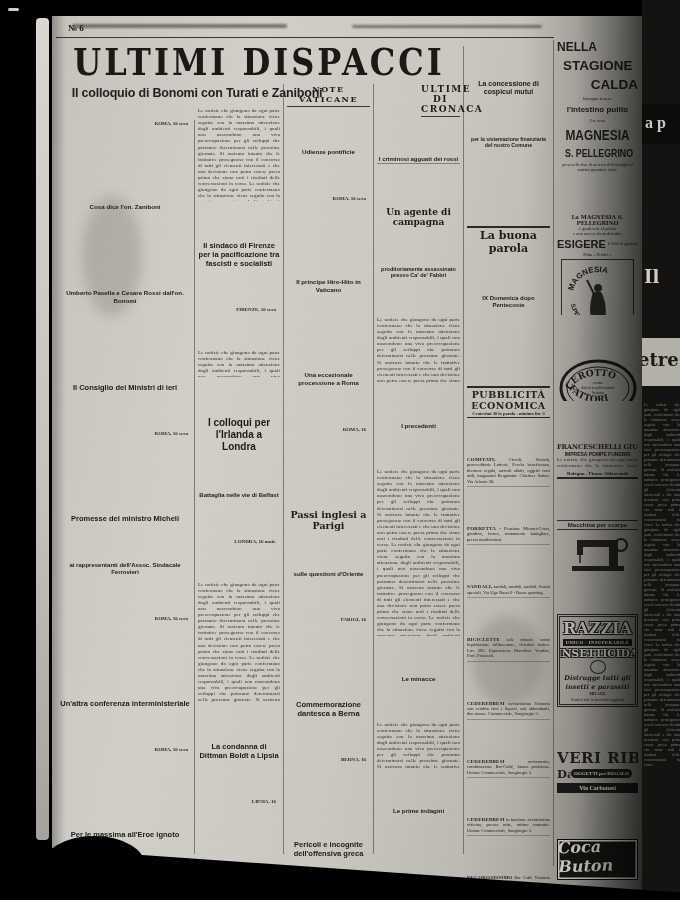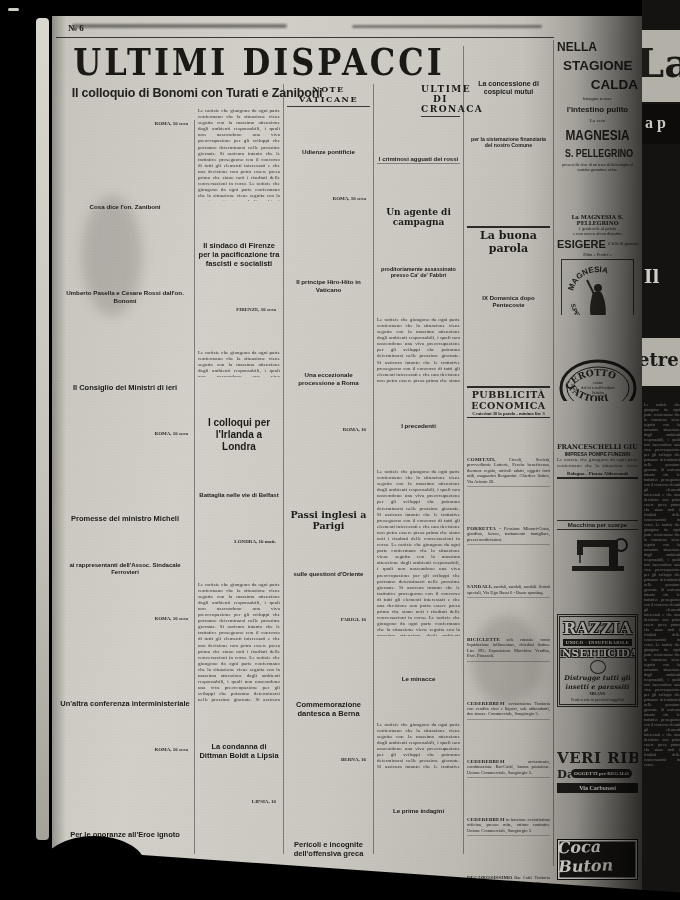--- a/index.html
+++ b/index.html
@@ -138,21 +138,21 @@
       <div class="h1">Il Consiglio dei Ministri di ieri</div>
       <div class="dl">ROMA, 16 sera</div>
       <div class="bf" style="height:58px;">Le notizie che giungono da ogni parte confermano che la situazione viene seguita con la massima attenzione dagli ambienti responsabili, i quali non nascondono una viva preoccupazione per gli sviluppi che potranno determinarsi nelle prossime giornate. Si assicura intanto che le trattative proseguono con il concorso di tutti gli elementi interessati e che una decisione non potra essere presa prima che siano noti i risultati delle conversazioni in corso. Le notizie che giungono da ogni parte confermano che la situazione viene seguita con la massima attenzione dagli ambienti responsabili, i quali non nascondono una viva preoccupazione per gli sviluppi che potranno determinarsi nelle prossime giornate. Si assicura intanto che le trattative proseguono con il concorso di tutti gli elementi interessati e che una decisione non potra essere presa prima che siano noti i risultati delle conversazioni in corso. Le notizie che giungono da ogni parte confermano che la situazione viene seguita con la massima attenzione dagli ambienti responsabili, i quali non nascondono una viva preoccupazione per gli sviluppi che potranno determinarsi nelle prossime giornate. Si assicura intanto che le trattative proseguono con il concorso di tutti gli elementi interessati e che una decisione non potra essere presa prima che siano noti i risultati delle conversazioni in corso. </div>
       <div class="h1">Promesse del ministro Micheli</div>
       <div class="sub">ai rappresentanti dell'Assoc. Sindacale Ferrovieri</div>
       <div class="dl">ROMA, 16 sera</div>
       <div class="bf" style="height:50px;">Le notizie che giungono da ogni parte confermano che la situazione viene seguita con la massima attenzione dagli ambienti responsabili, i quali non nascondono una viva preoccupazione per gli sviluppi che potranno determinarsi nelle prossime giornate. Si assicura intanto che le trattative proseguono con il concorso di tutti gli elementi interessati e che una decisione non potra essere presa prima che siano noti i risultati delle conversazioni in corso. Le notizie che giungono da ogni parte confermano che la situazione viene seguita con la massima attenzione dagli ambienti responsabili, i quali non nascondono una viva preoccupazione per gli sviluppi che potranno determinarsi nelle prossime giornate. Si assicura intanto che le trattative proseguono con il concorso di tutti gli elementi interessati e che una decisione non potra essere presa prima che siano noti i risultati delle conversazioni in corso. Le notizie che giungono da ogni parte confermano che la situazione viene seguita con la massima attenzione dagli ambienti responsabili, i quali non nascondono una viva preoccupazione per gli sviluppi che potranno determinarsi nelle prossime giornate. Si assicura intanto che le trattative proseguono con il concorso di tutti gli elementi interessati e che una decisione non potra essere presa prima che siano noti i risultati delle conversazioni in corso. </div>
       <div class="h1">Un'altra conferenza interministeriale</div>
       <div class="dl">ROMA, 16 sera</div>
       <div class="bf" style="height:30px;">Le notizie che giungono da ogni parte confermano che la situazione viene seguita con la massima attenzione dagli ambienti responsabili, i quali non nascondono una viva preoccupazione per gli sviluppi che potranno determinarsi nelle prossime giornate. Si assicura intanto che le trattative proseguono con il concorso di tutti gli elementi interessati e che una decisione non potra essere presa prima che siano noti i risultati delle conversazioni in corso. Le notizie che giungono da ogni parte confermano che la situazione viene seguita con la massima attenzione dagli ambienti responsabili, i quali non nascondono una viva preoccupazione per gli sviluppi che potranno determinarsi nelle prossime giornate. Si assicura intanto che le trattative proseguono con il concorso di tutti gli elementi interessati e che una decisione non potra essere presa prima che siano noti i risultati delle conversazioni in corso. </div>
-      <div class="h1">Per le onoranze all'Eroe ignoto</div>
+      <div class="h1">Per le massima all'Eroe ignoto</div>
       <div class="dl">ROMA, 16 sera</div>
       <div class="bf" style="height:28px;">Le notizie che giungono da ogni parte confermano che la situazione viene seguita con la massima attenzione dagli ambienti responsabili, i quali non nascondono una viva preoccupazione per gli sviluppi che potranno determinarsi nelle prossime giornate. Si assicura intanto che le trattative proseguono con il concorso di tutti gli elementi interessati e che una decisione non potra essere presa prima che siano noti i risultati delle conversazioni in corso. Le notizie che giungono da ogni parte confermano che la situazione viene seguita con la massima attenzione dagli ambienti responsabili, i quali non nascondono una viva preoccupazione per gli sviluppi che potranno determinarsi nelle prossime giornate. Si assicura intanto che le trattative proseguono con il concorso di tutti gli elementi interessati e che una decisione non potra essere presa prima che siano noti i risultati delle conversazioni in corso. </div>
       <div class="h1">Il primo pellegrinaggio nazionale alle tombe degli eroi</div>
       <div class="dl">ROMA, 16 sera</div>
       <div class="bf" style="flex:1;">Le notizie che giungono da ogni parte confermano che la situazione viene seguita con la massima attenzione dagli ambienti responsabili, i quali non nascondono una viva preoccupazione per gli sviluppi che potranno determinarsi nelle prossime giornate. Si assicura intanto che le trattative proseguono con il concorso di tutti gli elementi interessati e che una decisione non potra essere presa prima che siano noti i risultati delle conversazioni in corso. Le notizie che giungono da ogni parte confermano che la situazione viene seguita con la massima attenzione dagli ambienti responsabili, i quali non nascondono una viva preoccupazione per gli sviluppi che potranno determinarsi nelle prossime giornate. Si assicura intanto che le trattative proseguono con il concorso di tutti gli elementi interessati e che una decisione non potra essere presa prima che siano noti i risultati delle conversazioni in corso. Le notizie che giungono da ogni parte confermano che la situazione viene seguita con la massima attenzione dagli ambienti responsabili, i quali non nascondono una viva preoccupazione per gli sviluppi che potranno determinarsi nelle prossime giornate. Si assicura intanto che le trattative proseguono con il concorso di tutti gli elementi interessati e che una decisione non potra essere presa prima che siano noti i risultati delle conversazioni in corso. Le notizie che giungono da ogni parte confermano che la situazione viene seguita con la massima attenzione dagli ambienti responsabili, i quali non nascondono una viva preoccupazione per gli sviluppi che potranno determinarsi nelle prossime giornate. Si assicura intanto che le trattative proseguono con il concorso di tutti gli elementi interessati e che una decisione non potra essere presa prima che siano noti i risultati delle conversazioni in corso. </div>
     </div>
 
     <div class="col" style="left:146px;top:92px;width:82px;height:734px;">
       <div class="bf" style="height:206px;">Le notizie che giungono da ogni parte confermano che la situazione viene seguita con la massima attenzione dagli ambienti responsabili, i quali non nascondono una viva preoccupazione per gli sviluppi che potranno determinarsi nelle prossime giornate. Si assicura intanto che le trattative proseguono con il concorso di tutti gli elementi interessati e che una decisione non potra essere presa prima che siano noti i risultati delle conversazioni in corso. Le notizie che giungono da ogni parte confermano che la situazione viene seguita con la massima attenzione dagli ambienti responsabili, i quali non nascondono una viva preoccupazione per gli sviluppi che potranno determinarsi nelle prossime giornate. Si assicura intanto che le trattative proseguono con il concorso di tutti gli elementi interessati e che una decisione non potra essere presa prima che siano noti i risultati delle conversazioni in corso. Le notizie che giungono da ogni parte confermano che la situazione viene seguita con la massima attenzione dagli ambienti responsabili, i quali non nascondono una viva preoccupazione per gli sviluppi che potranno determinarsi nelle prossime giornate. Si assicura intanto che le trattative proseguono con il concorso di tutti gli elementi interessati e che una decisione non potra essere presa prima che siano noti i risultati delle conversazioni in corso. Le notizie che giungono da ogni parte confermano che la situazione viene seguita con la massima attenzione dagli ambienti responsabili, i quali non nascondono una viva preoccupazione per gli sviluppi che potranno determinarsi nelle prossime giornate. Si assicura intanto che le trattative proseguono con il concorso di tutti gli elementi interessati e che una decisione non potra essere presa prima che siano noti i risultati delle conversazioni in corso. </div>
       <div class="h1">Il sindaco di Firenze per la pacificazione tra fascisti e socialisti</div>
@@ -330,21 +330,20 @@
     </div>
 
     <div class="blotch" style="left:30px;top:180px;width:60px;height:120px;"></div>
     <div class="blotch" style="left:420px;top:600px;width:70px;height:90px;"></div>
     <div class="grain"></div>
     <div class="left-shade"></div>
     <div class="fold"></div>
   </div>
 
   <div class="adjacent">
-    <div class="frag-light" style="top:30px;height:72px;font-family:'DejaVu Serif',serif;font-weight:bold;font-size:40px;line-height:66px;text-indent:-6px;">La</div>
     <div class="frag-dark" style="top:104px;height:40px;font-weight:bold;font-size:16px;line-height:38px;padding-left:3px;">a p</div>
     <div class="frag-dark" style="top:255px;height:46px;background:transparent;font-family:'DejaVu Serif',serif;font-weight:bold;font-size:18px;line-height:44px;color:#d0cdc6;padding-left:2px;">Il m</div>
     <div class="frag-light" style="top:338px;height:48px;font-family:'DejaVu Serif',serif;font-weight:bold;font-size:18px;line-height:44px;text-indent:-4px;">etre</div>
     <div class="frag-text" style="top:400px;height:370px;">Le notizie che giungono da ogni parte confermano che la situazione viene seguita con la massima attenzione dagli ambienti responsabili, i quali non nascondono una viva preoccupazione per gli sviluppi che potranno determinarsi nelle prossime giornate. Si assicura intanto che le trattative proseguono con il concorso di tutti gli elementi interessati e che una decisione non potra essere presa prima che siano noti i risultati delle conversazioni in corso. Le notizie che giungono da ogni parte confermano che la situazione viene seguita con la massima attenzione dagli ambienti responsabili, i quali non nascondono una viva preoccupazione per gli sviluppi che potranno determinarsi nelle prossime giornate. Si assicura intanto che le trattative proseguono con il concorso di tutti gli elementi interessati e che una decisione non potra essere presa prima che siano noti i risultati delle conversazioni in corso. Le notizie che giungono da ogni parte confermano che la situazione viene seguita con la massima attenzione dagli ambienti responsabili, i quali non nascondono una viva preoccupazione per gli sviluppi che potranno determinarsi nelle prossime giornate. Si assicura intanto che le trattative proseguono con il concorso di tutti gli elementi interessati e che una decisione non potra essere presa prima che siano noti i risultati delle conversazioni in corso. </div>
   </div>
 
   <div class="bottom-black"></div>
   <div class="blob"></div>
 
 </div>

